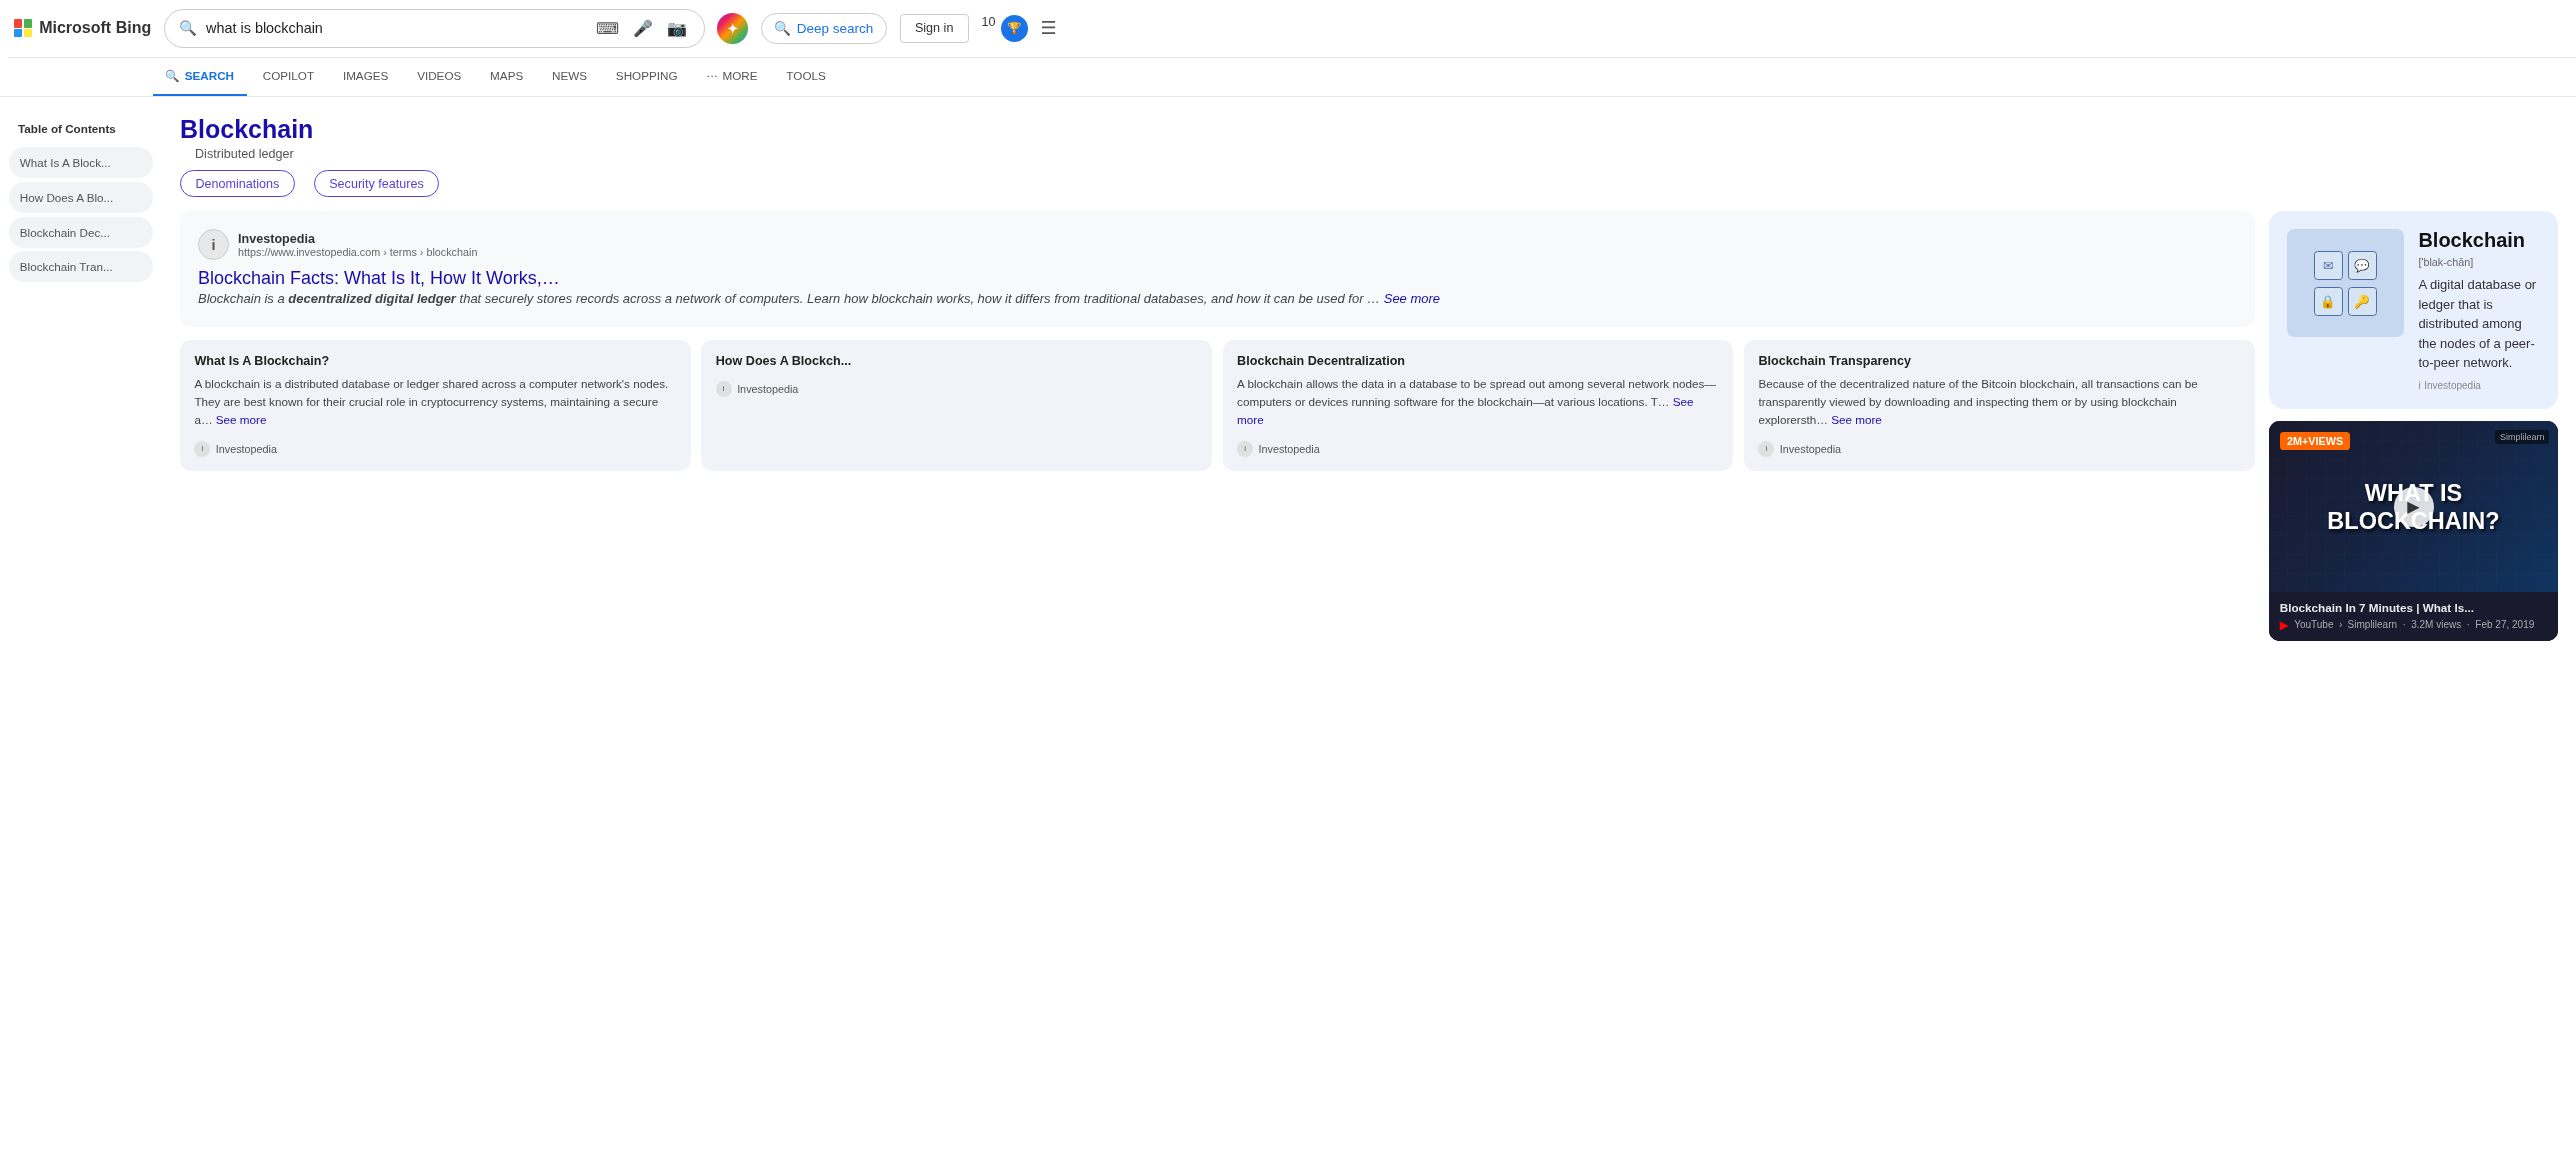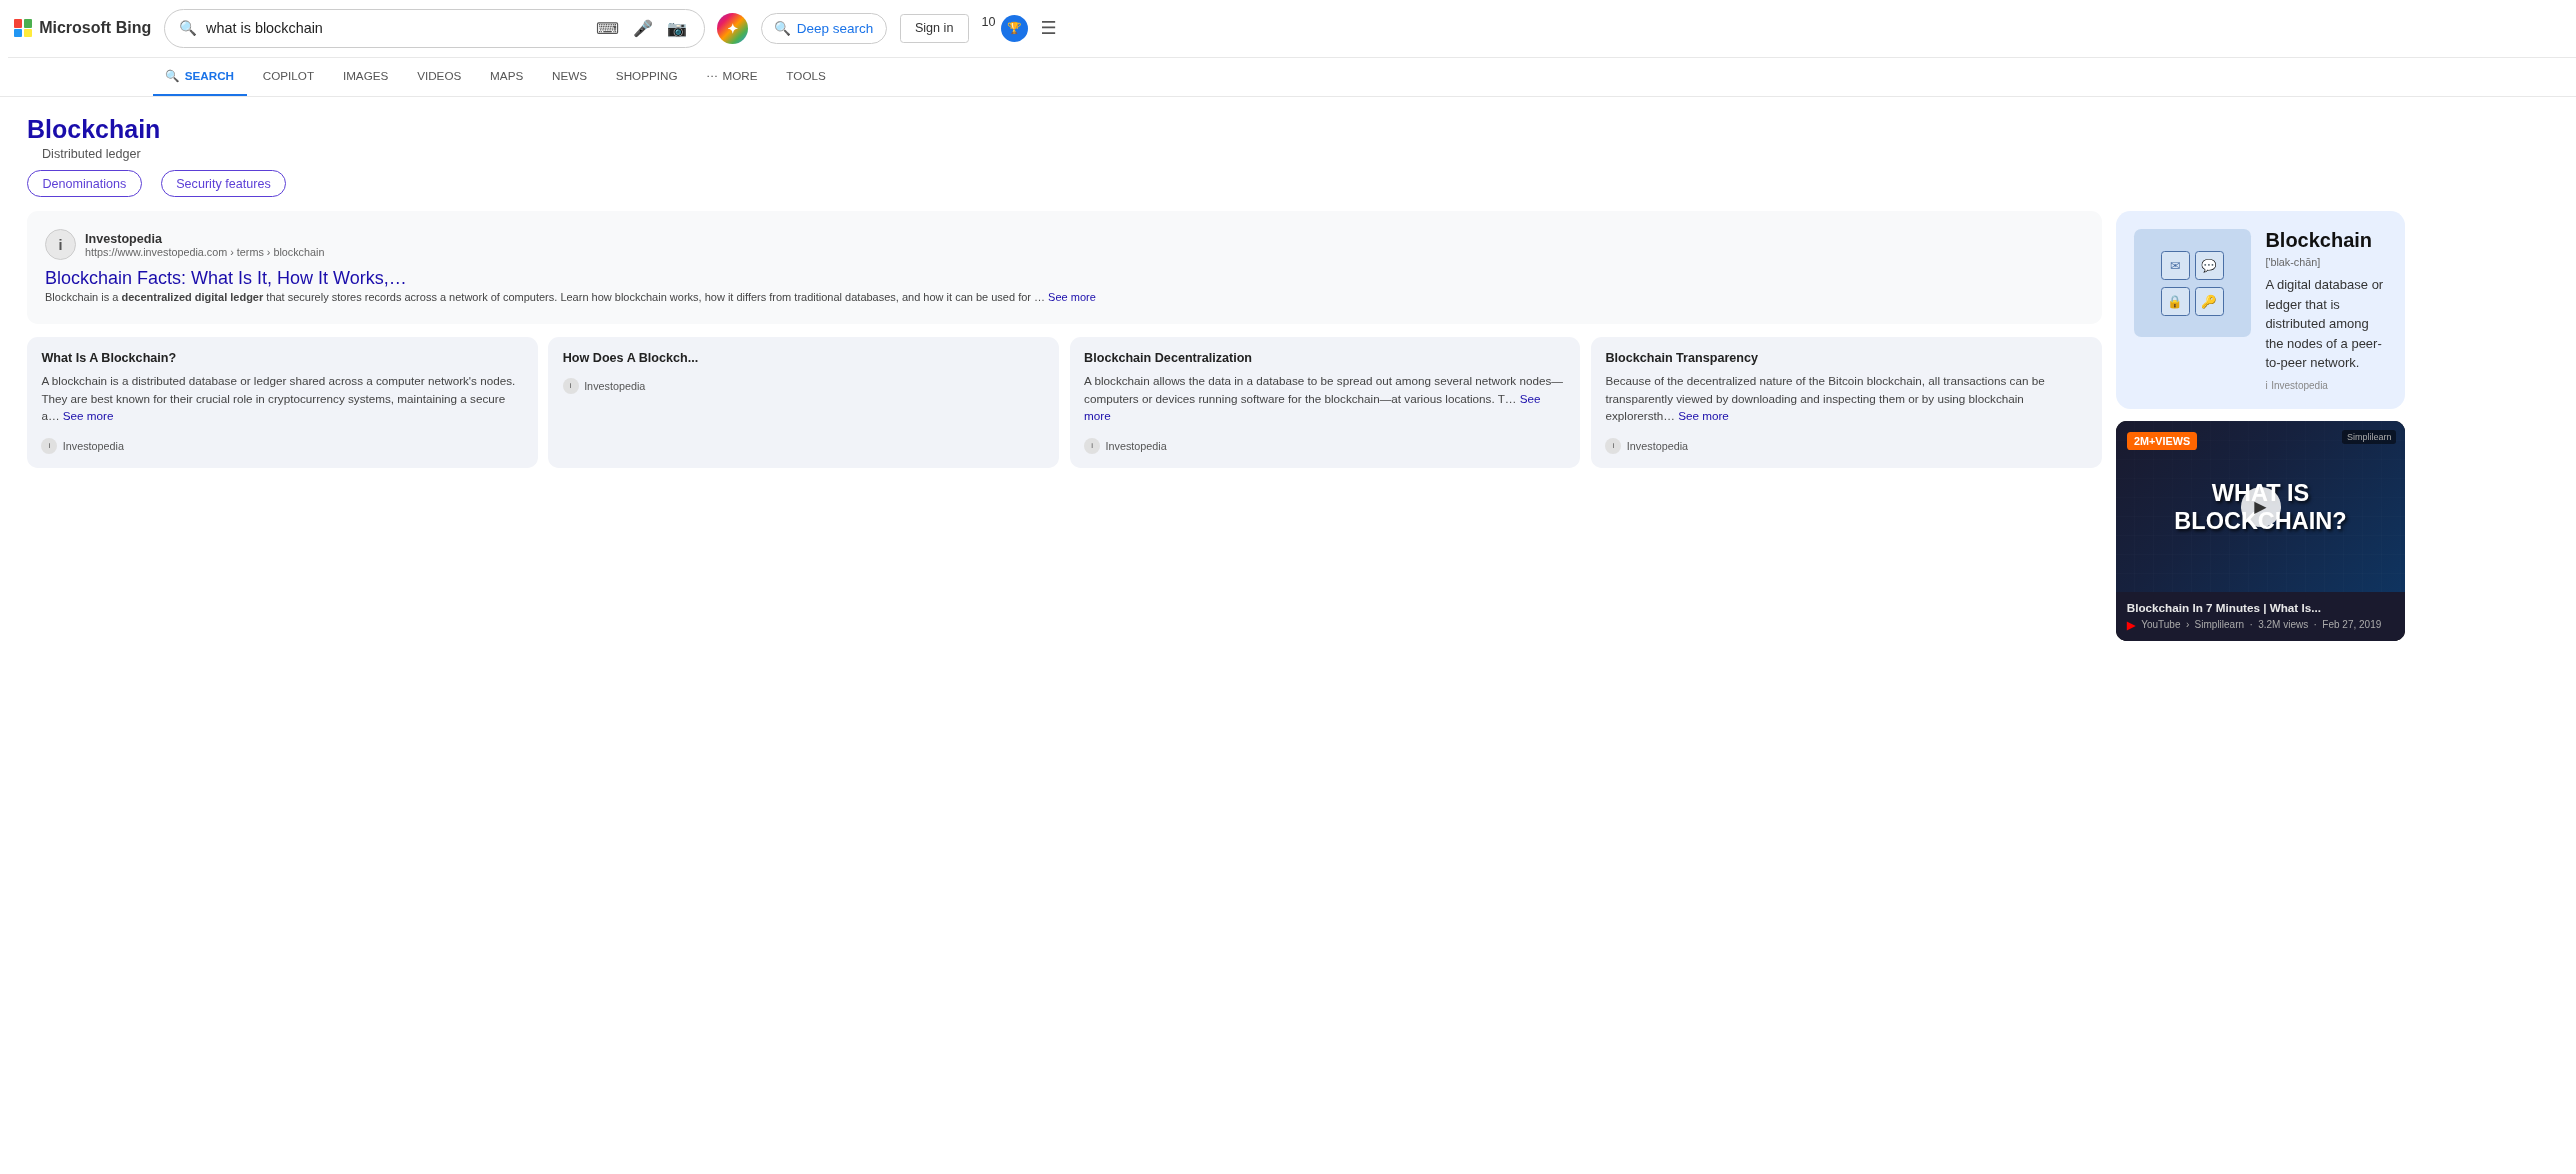--- a/index.html
+++ b/index.html
@@ -268,23 +268,24 @@
     .source-url { font-size: 10.8px; color: #666; }
     .result-title {
       font-size: 18px;
       color: #1a0dab;
       font-weight: 400;
       cursor: pointer;
       text-decoration: none;
       display: block;
     }
     .result-desc {
-      font-size: 11px;
+      font-size: 13px;
       color: #444;
       line-height: 1.6;
+      font-style: italic;
     }
     .result-desc b { font-weight: 700; }
     .see-more { color: #1a0dab; cursor: pointer; }
 
     
     .sub-cards-row {
       display: grid;
       grid-template-columns: repeat(4, 1fr);
       gap: 10.8px;
     }
@@ -526,20 +527,27 @@
     <span>⋯ </span>
       <span>MORE</span>
   </a>
   <a class="nav-item">
     <span>TOOLS</span>
   </a>
 </nav>
 
 <div class="main-layout">
 
+  <aside class="sidebar">
+    <div class="sidebar-title">Table of Contents</div>
+    <a class="sidebar-item">What Is A Block...</a>
+    <a class="sidebar-item">How Does A Blo...</a>
+    <a class="sidebar-item">Blockchain Dec...</a>
+    <a class="sidebar-item">Blockchain Tran...</a>
+  </aside>
 
   <main class="content">
 
     <div class="entity-header">
       <div class="entity-title">Blockchain</div>
       <div class="entity-subtitle">Distributed ledger</div>
       <div class="entity-pills">
         <button class="pill">Denominations</button>
         <button class="pill">Security features</button>
       </div>

